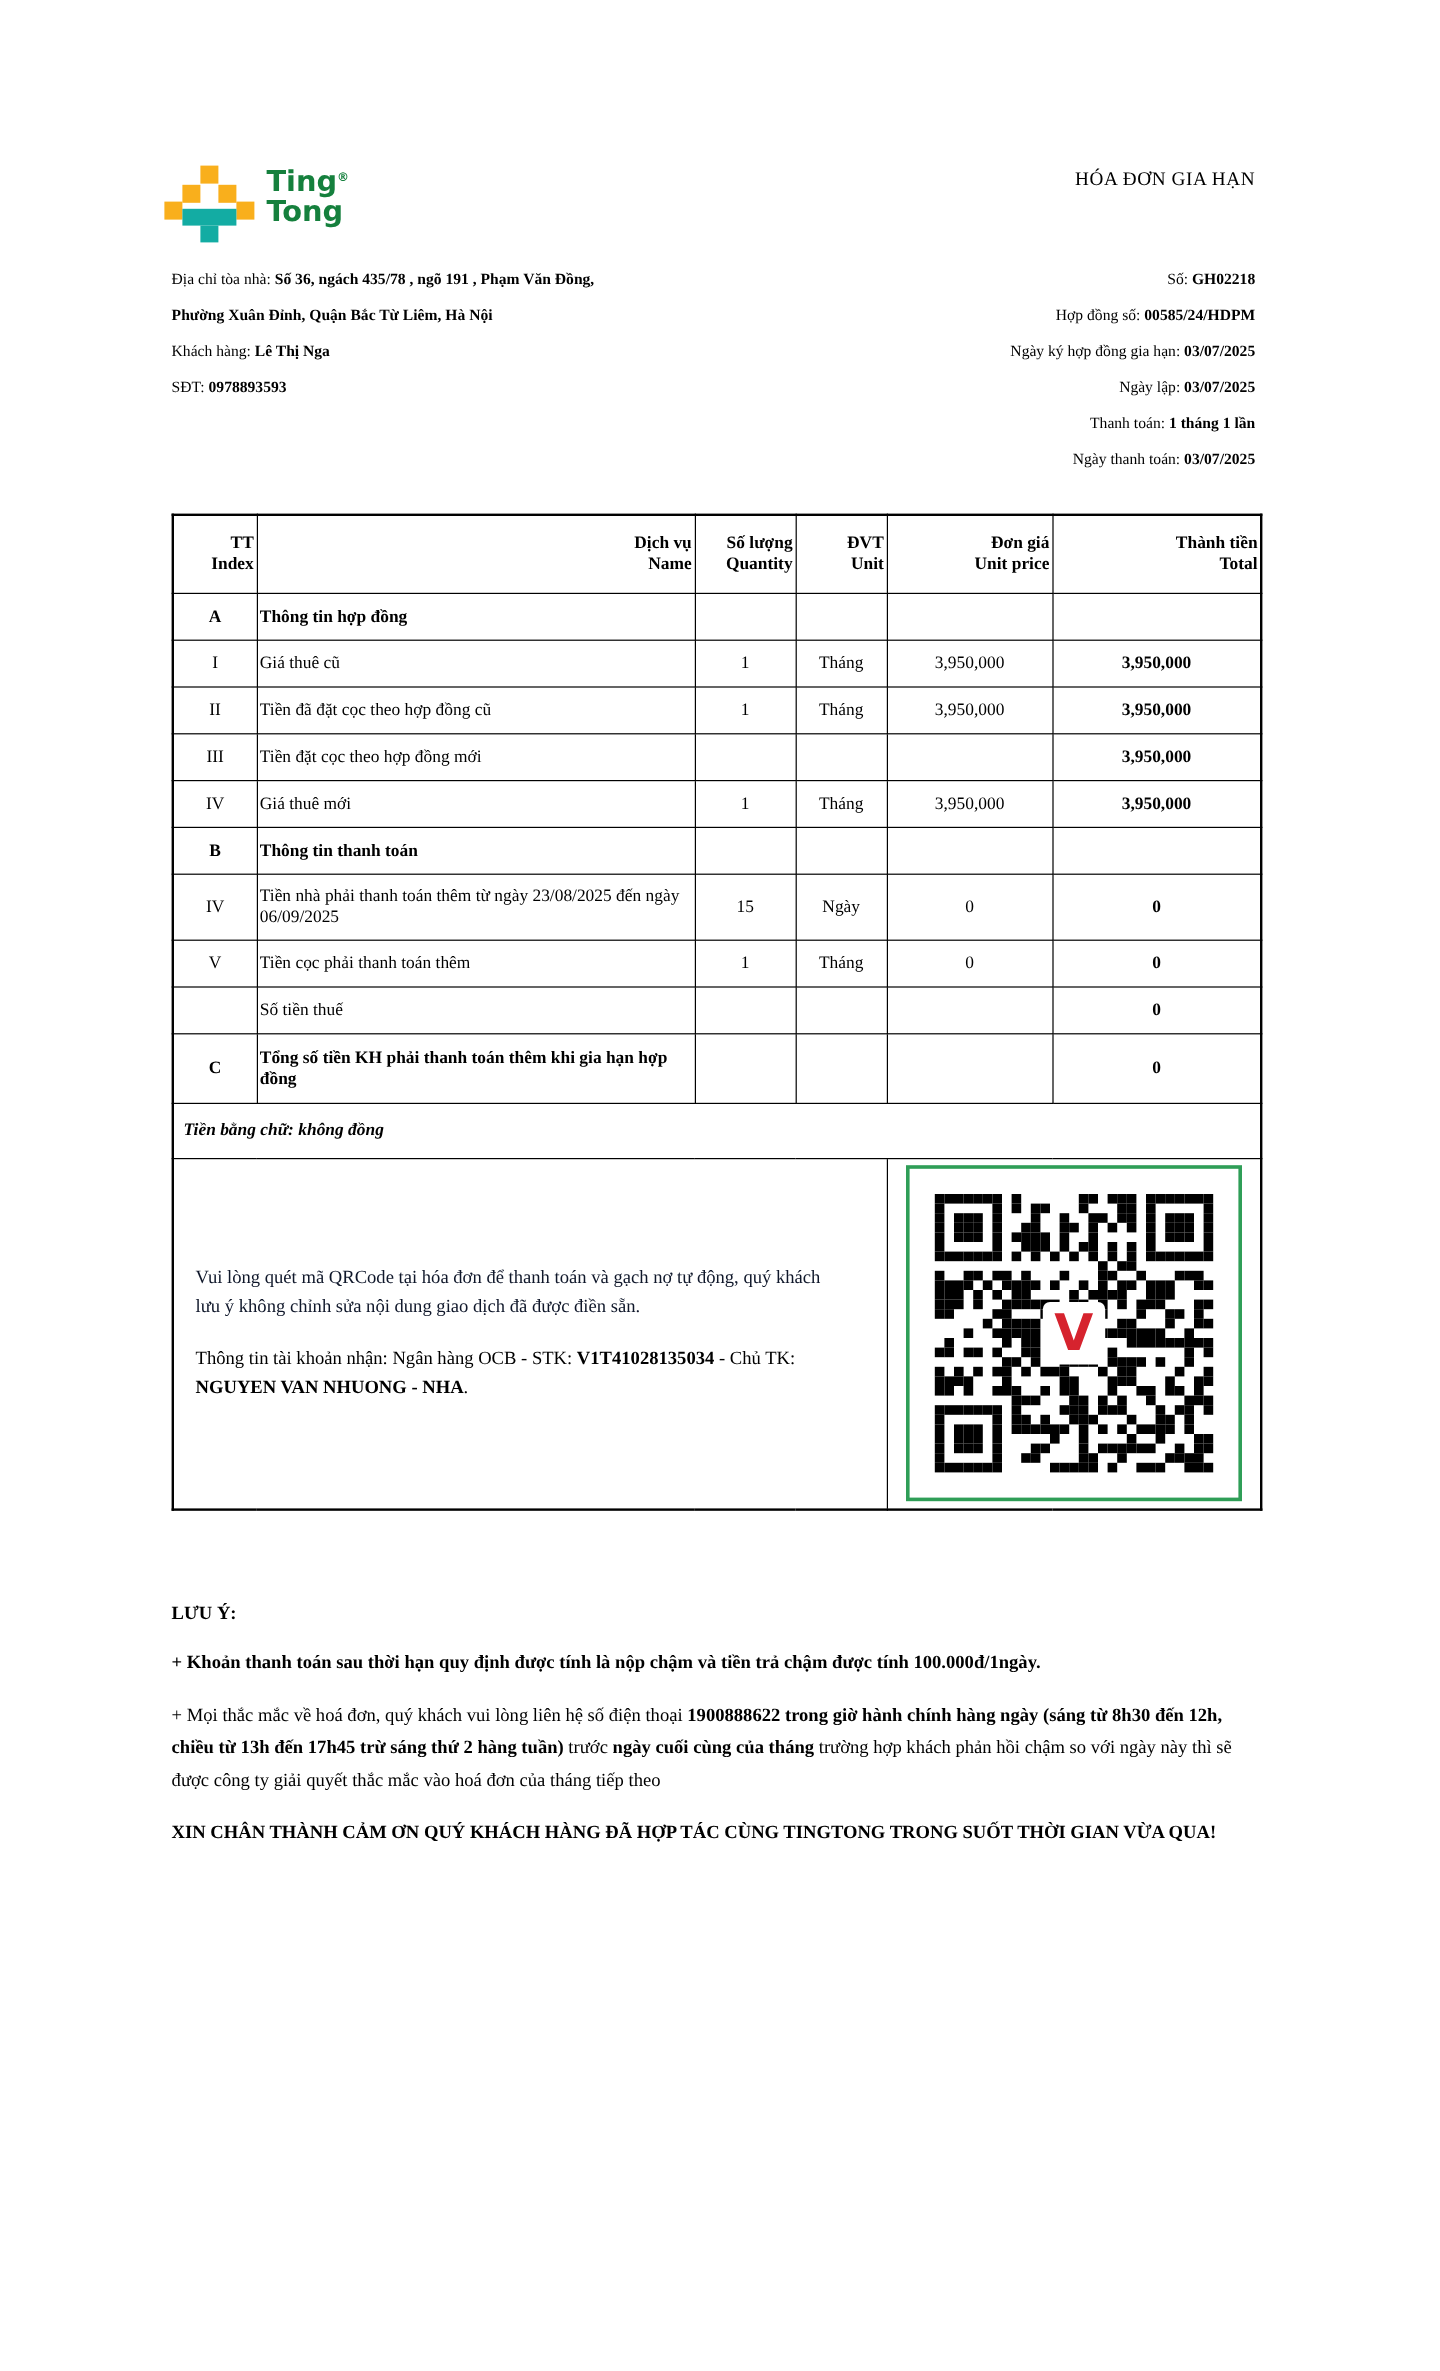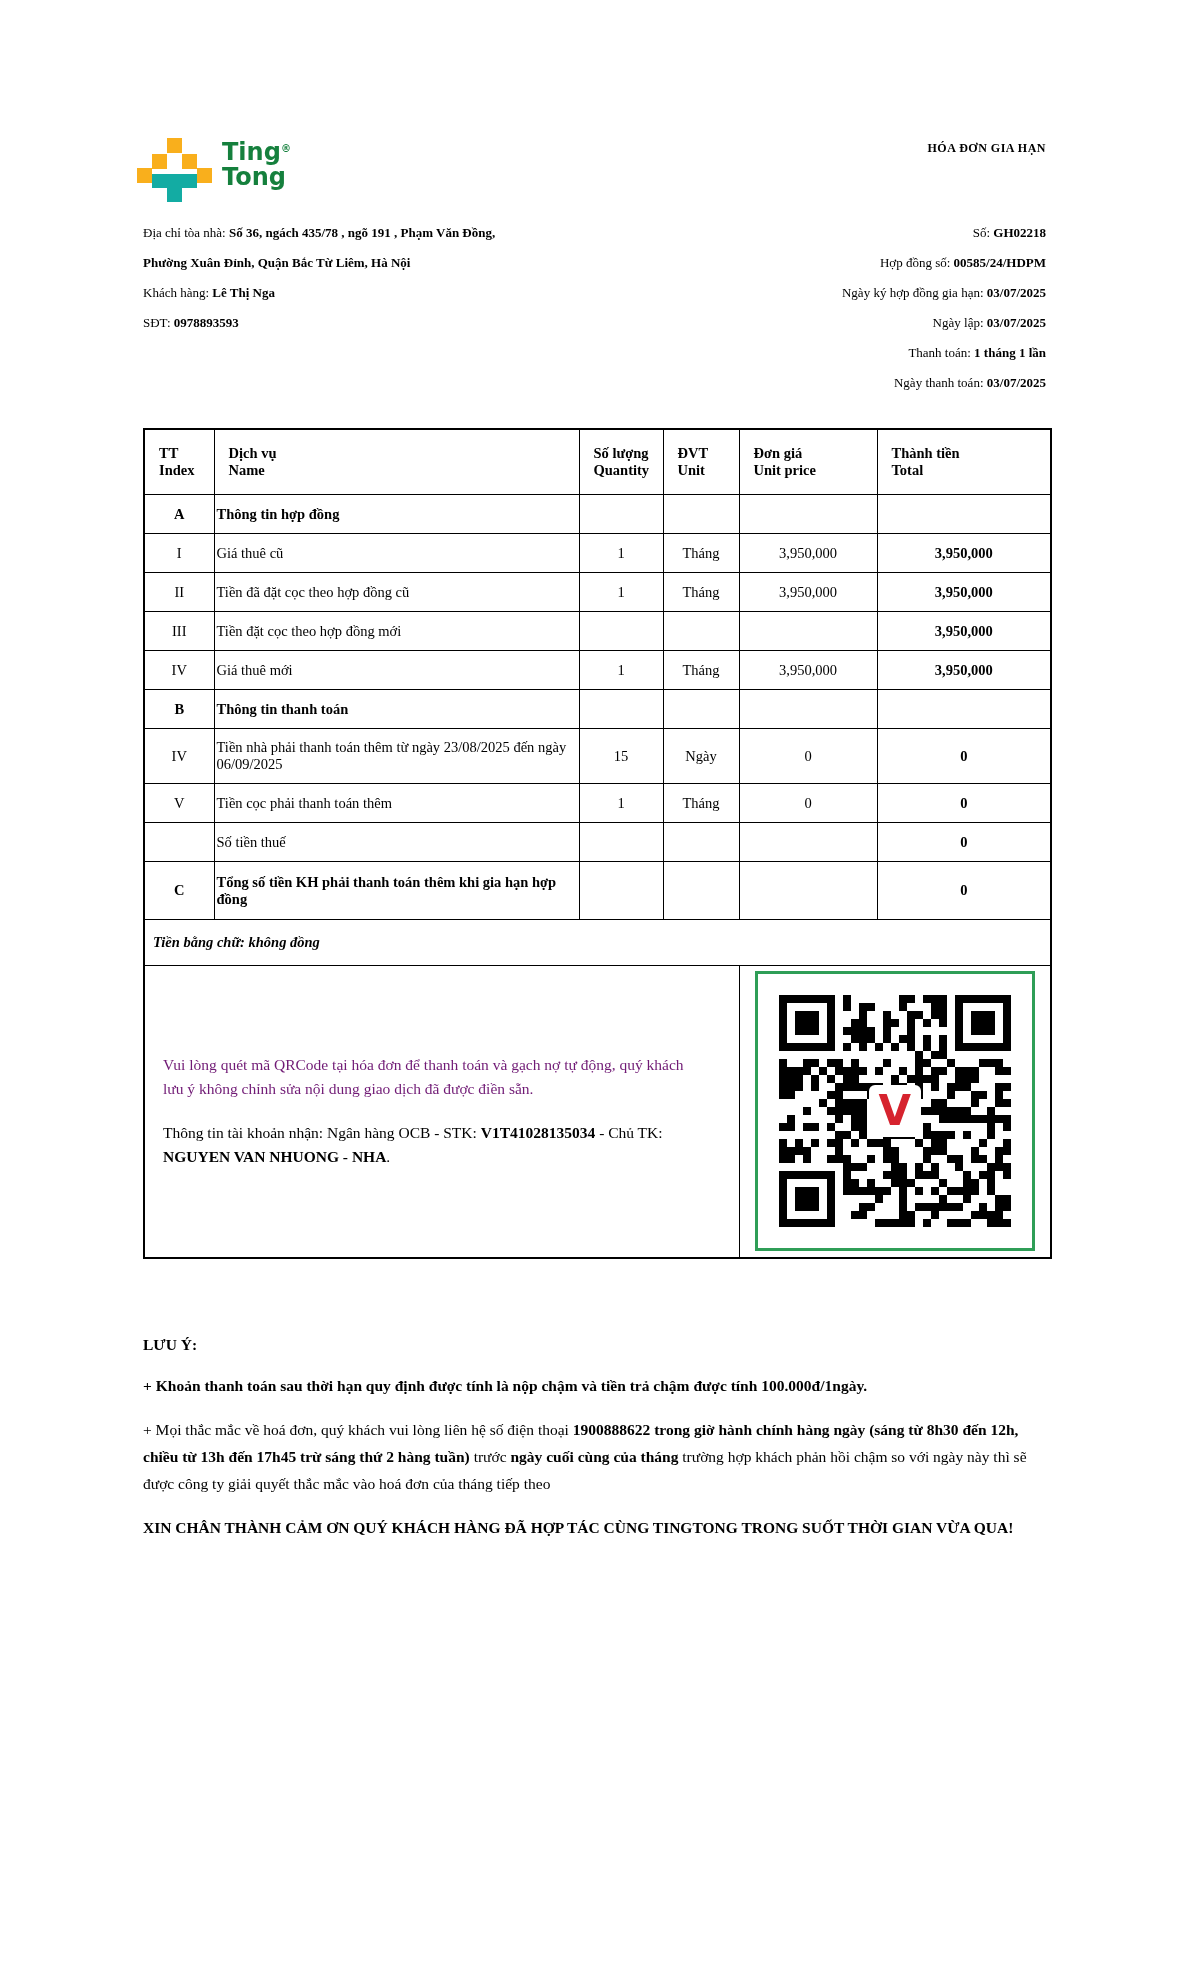--- a/index.html
+++ b/index.html
@@ -21,59 +21,59 @@
   .logo-text{
     position:absolute;left:85px;top:-2px;
     font-family:"DejaVu Sans", sans-serif;
     font-weight:700;color:#15803d;
     font-size:24px;line-height:25px;letter-spacing:0px;
   }
   .logo-text sup{font-size:10px;font-weight:700;vertical-align:8px;}
   
   .doc-title{
     position:absolute;top:141px;right:154px;
-    font-size:12px;font-weight:700;letter-spacing:0.5px;
+    font-size:16px;font-weight:400;letter-spacing:0.5px;
   }
   .header-info{
     position:absolute;left:143px;top:218px;width:903px;
     display:flex;justify-content:space-between;
     font-size:13px;
   }
   .info-line{line-height:30px;white-space:nowrap;}
   .info-left{text-align:left;}
   .info-right{text-align:right;}
   .info-line b{font-weight:700;}
   
   table.inv{
     position:absolute;left:143px;top:428px;
     width:907px;border-collapse:collapse;table-layout:fixed;
     font-size:14.5px;
   }
   table.inv,table.inv td,table.inv th{border:1px solid #000;}
   table.inv{border:2px solid #000;}
   td,th{padding:4px 8px;vertical-align:middle;}
-  th{font-weight:700;text-align:left;height:56px;padding:4px 14px;}
+  th{font-weight:700;text-align:right;height:56px;padding:4px 2px;}
   .hdr2{display:block;}
   td.c{text-align:center;}
   td.l{text-align:left;padding-left:2px;}
   td.total{text-align:center;font-weight:700;}
   tr.r{height:39px;}
   tr.r2{height:55px;}
   tr.rC{height:58px;}
   tr.sec td.l{font-weight:700;}
   tr.sec td.c{font-weight:700;}
   tr.words-row{height:46px;}
   td.words{font-weight:700;font-style:italic;text-align:left;}
   
   tr.qr-row{height:292px;}
   td.pay-text{
     vertical-align:middle;text-align:left;
     padding:18px 36px 18px 18px;
   }
-  .red-note{color:#701a75;font-size:15.5px;line-height:24px;margin:0 0 20px 0;}
+  .red-note{color:#0f172a;font-size:15.5px;line-height:24px;margin:0 0 20px 0;}
   .acc{font-size:15.5px;line-height:24px;margin:0;}
   .acc b{font-weight:700;}
   td.qr-cell{text-align:center;vertical-align:middle;padding:4px;}
   .qr-box{
     position:relative;display:inline-block;
     border:3px solid #2F9E57;background:#fff;
     padding:14px;line-height:0;
   }
   .qr-v{
     position:absolute;left:50%;top:50%;

